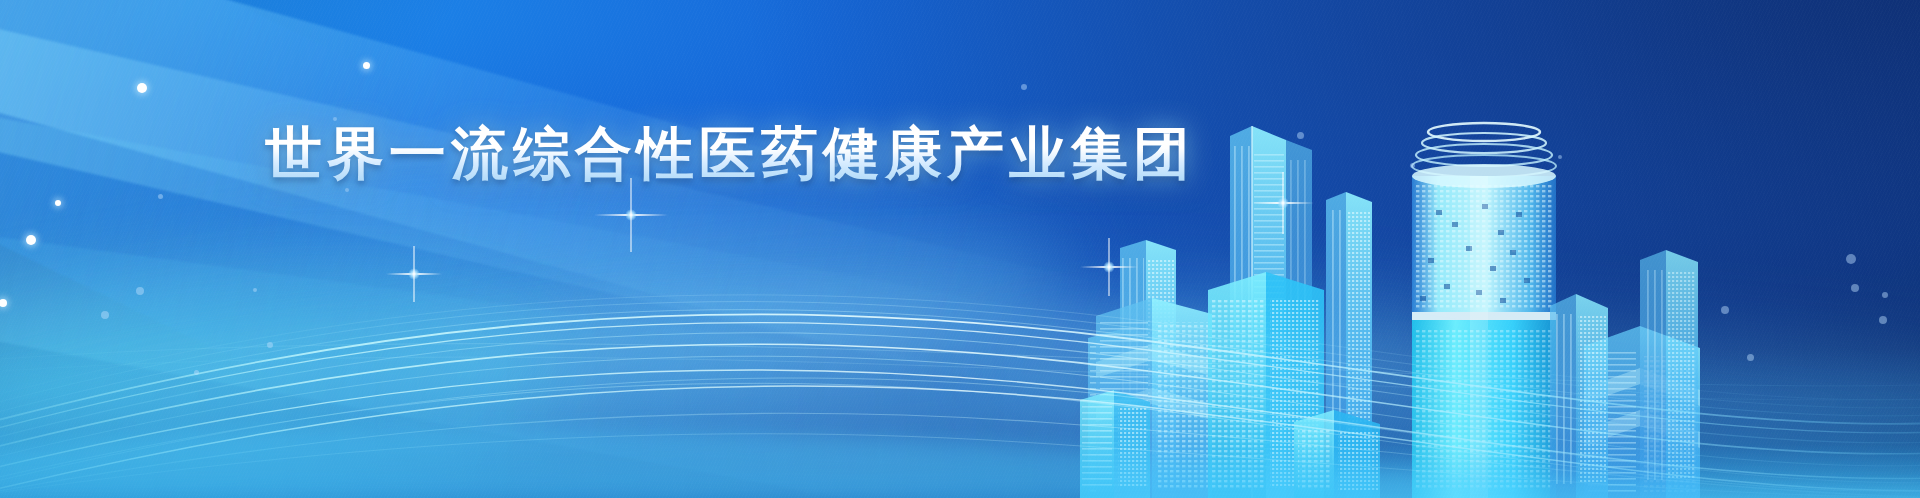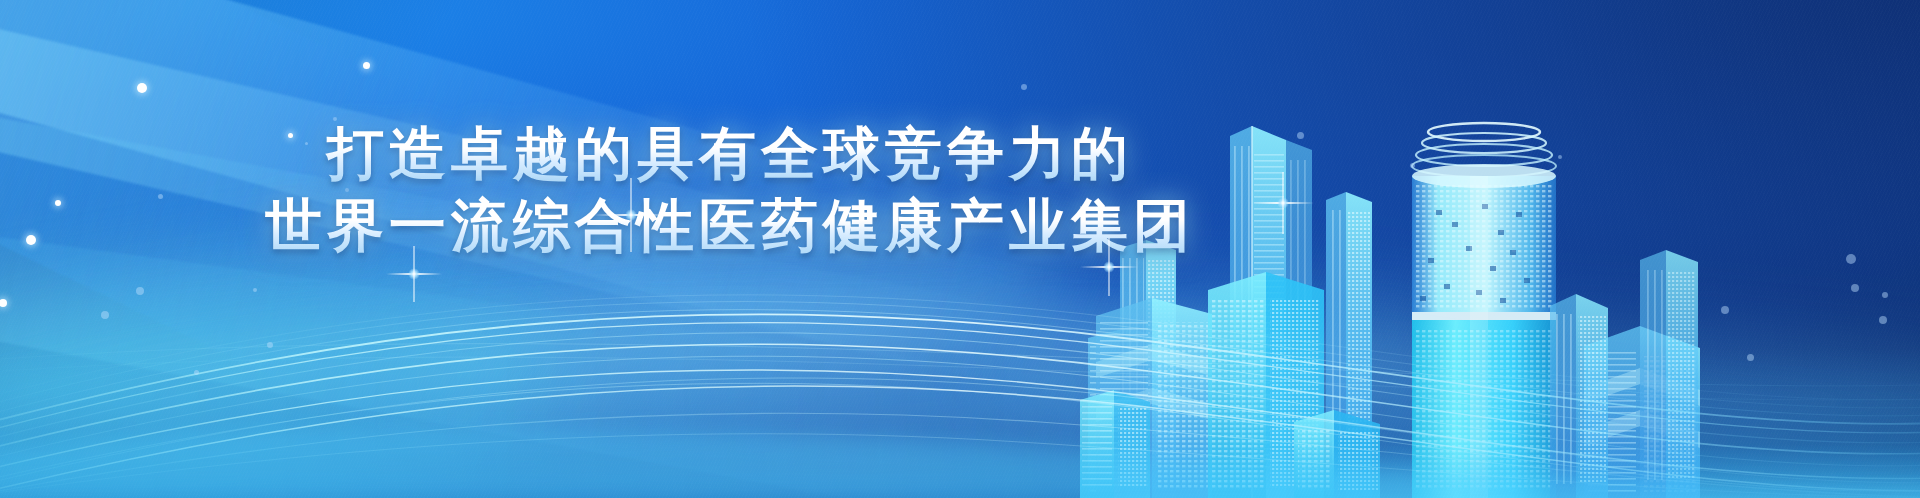--- a/index.html
+++ b/index.html
@@ -482,21 +482,20 @@
       <div class="particle dim" style="left: 1851px; top: 284px; width: 8px; height: 8px;"></div>
       <div class="particle dim" style="left: 1882px; top: 292px; width: 6px; height: 6px;"></div>
       <div class="particle dim" style="left: 1879px; top: 316px; width: 8px; height: 8px;"></div>
       <div class="particle dim" style="left: 1721px; top: 306px; width: 8px; height: 8px;"></div>
       <div class="particle dim" style="left: 1746.5px; top: 353.5px; width: 7px; height: 7px;"></div>
     </div>
 
   <div class="layer texture"></div>
 
   <div class="headline">
-    <div class="headline-line">打造卓越的具有全球竞争力的</div>
     <div class="headline-line">世界一流综合性医药健康产业集团</div>
   </div>
 
   <div class="flare" style="left:594px; top:178px; width:74px; height:74px;">
     <div class="flare-core"></div>
   </div>
   <div class="flare" style="left:1252px; top:172px; width:62px; height:62px;">
     <div class="flare-core"></div>
   </div>
   <div class="flare" style="left:1080px; top:238px; width:58px; height:58px;">

